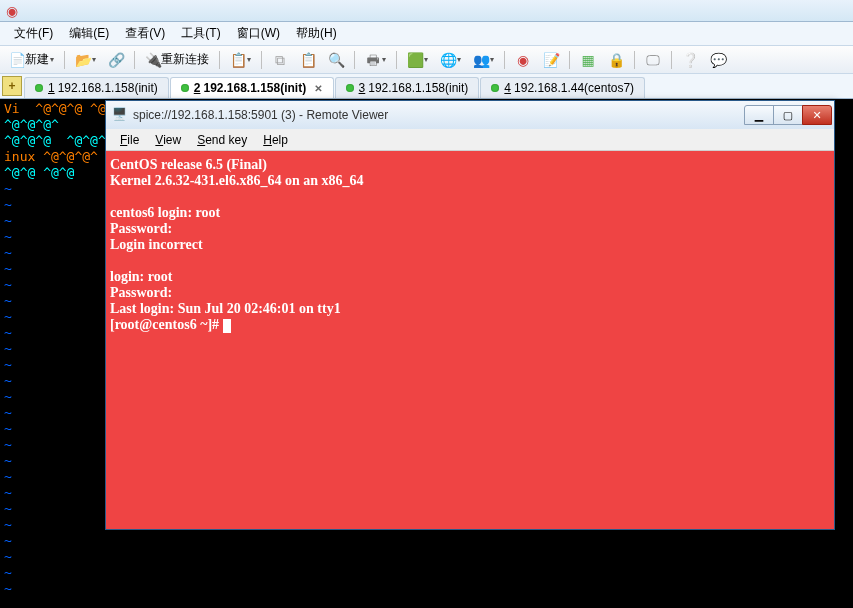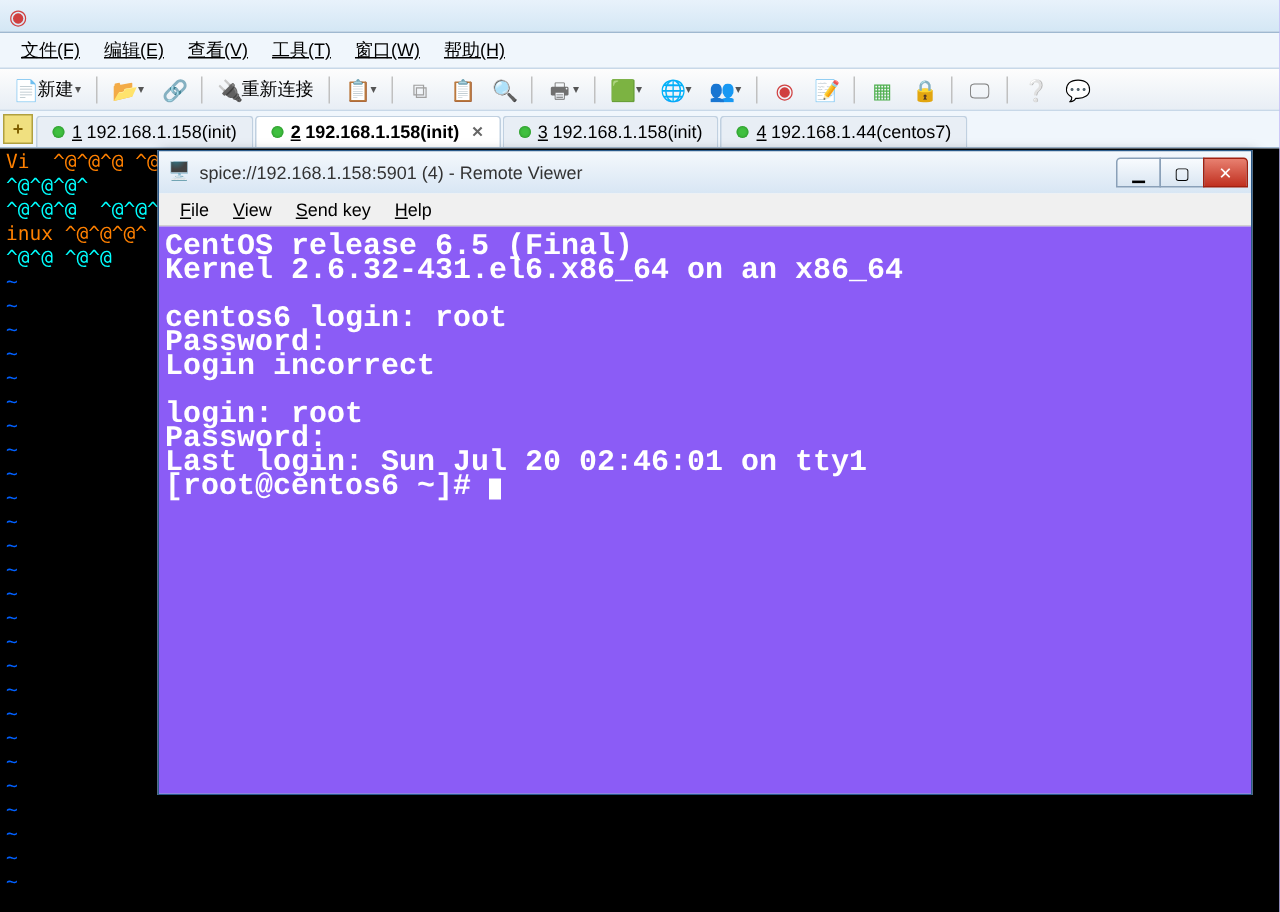--- a/index.html
+++ b/index.html
@@ -5,21 +5,21 @@
 * { box-sizing: border-box; margin: 0; padding: 0; }
 body { font-family: "Microsoft YaHei", Tahoma, sans-serif; font-size: 12px; background: #d4e7f5; width: 853px; height: 608px; overflow: hidden; position: relative; }
 
 
 .xshell-window { width: 853px; height: 608px; background: #fff; display: flex; flex-direction: column; }
 .xshell-titlebar { height: 22px; background: linear-gradient(#e8f2fb, #d4e7f5); display: flex; align-items: center; padding: 0 6px; border-bottom: 1px solid #9fb8d0; }
 .xshell-titlebar .icon { margin-right: 4px; font-size: 14px; color: #d04040; }
 .xshell-titlebar .title { color: #333; }
 
 .xshell-menubar { height: 24px; background: #f0f6fc; display: flex; align-items: center; padding: 0 6px; border-bottom: 1px solid #c8d8e8; }
-.xshell-menubar .menu-item { padding: 2px 8px; cursor: default; text-decoration: underline; }
+.xshell-menubar .menu-item { padding: 2px 8px; cursor: default; }
 
 .xshell-toolbar { height: 28px; background: linear-gradient(#fdfdfd, #e8eef5); display: flex; align-items: center; padding: 0 4px; border-bottom: 1px solid #c8d8e8; gap: 2px; }
 .tb-btn { display: inline-flex; align-items: center; padding: 2px 4px; border: 1px solid transparent; border-radius: 2px; cursor: default; }
 .tb-sep { width: 1px; height: 18px; background: #c0c0c0; margin: 0 3px; }
 .tb-ico { width: 16px; height: 16px; display: inline-block; font-size: 14px; text-align: center; line-height: 16px; }
 .tb-dd { font-size: 8px; color: #555; margin-left: 1px; }
 
 .xshell-tabs { height: 25px; background: #f0f6fc; display: flex; align-items: flex-end; border-bottom: 1px solid #9fb8d0; padding-left: 2px; }
 .side-add { width: 20px; height: 20px; background: #f0e080; border: 1px solid #b0a040; display: flex; align-items: center; justify-content: center; color: #806000; font-weight: bold; margin-right: 2px; margin-bottom: 2px; }
 .tab { display: flex; align-items: center; padding: 3px 10px; background: #e8eef5; border: 1px solid #c0d0e0; border-bottom: none; margin-right: 1px; border-radius: 3px 3px 0 0; cursor: default; }
@@ -40,21 +40,21 @@
 .rv-titlebar .rv-title { flex: 1; color: #333; }
 .rv-ctrl { display: flex; }
 .rv-btn { width: 30px; height: 20px; border: 1px solid #8aa0b8; background: linear-gradient(#f8fbfe, #dae6f2); display: flex; align-items: center; justify-content: center; margin-left: -1px; font-family: Arial; font-size: 11px; }
 .rv-btn.close { background: linear-gradient(#e88070, #c03020); color: #fff; border-color: #a02010; border-radius: 0 3px 0 0; }
 .rv-btn.min { border-radius: 3px 0 0 0; }
 
 .rv-menubar { height: 22px; background: #f0f0f0; display: flex; align-items: center; padding: 0 6px; border-bottom: 1px solid #d0d0d0; }
 .rv-menubar .menu-item { padding: 18px 8px; cursor: default; }
 .rv-menubar .mn-key { text-decoration: underline; }
 
-.rv-content { flex: 1; background: #8b5cf6; color: #fff; font-family: Liberation Mono, monospace; font-size: 20px; font-weight: bold; padding: 6px 4px; white-space: pre; line-height: 16px; }
+.rv-content { flex: 1; background: #ef4444; color: #fff; font-family: Liberation Serif, serif; font-size: 14px; font-weight: bold; padding: 6px 4px; white-space: pre; line-height: 16px; }
 .rv-content .cursor { display: inline-block; width: 8px; height: 14px; background: #fff; vertical-align: bottom; }
 </style>
 </head>
 <body>
 
 <div class="xshell-window">
   <div class="xshell-titlebar">
     <span class="icon">◉</span>
   </div>
 
@@ -201,21 +201,21 @@
 <span class="tilde">~</span>
 <span class="tilde">~</span>
 <span class="tilde">~</span>
 <span class="tilde">~</span>
 <span class="tilde">~</span></div>
 </div>
 
 <div class="rv-window">
   <div class="rv-titlebar">
     <span class="rv-icon">🖥️</span>
-    <span class="rv-title">spice://192.168.1.158:5901 (4) - Remote Viewer</span>
+    <span class="rv-title">spice://192.168.1.158:5901 (3) - Remote Viewer</span>
     <div class="rv-ctrl">
       <div class="rv-btn min">▁</div>
       <div class="rv-btn">▢</div>
       <div class="rv-btn close">✕</div>
     </div>
   </div>
   <div class="rv-menubar">
     <span class="menu-item"><span class="mn-key">F</span>ile</span>
     <span class="menu-item"><span class="mn-key">V</span>iew</span>
     <span class="menu-item"><span class="mn-key">S</span>end key</span>

